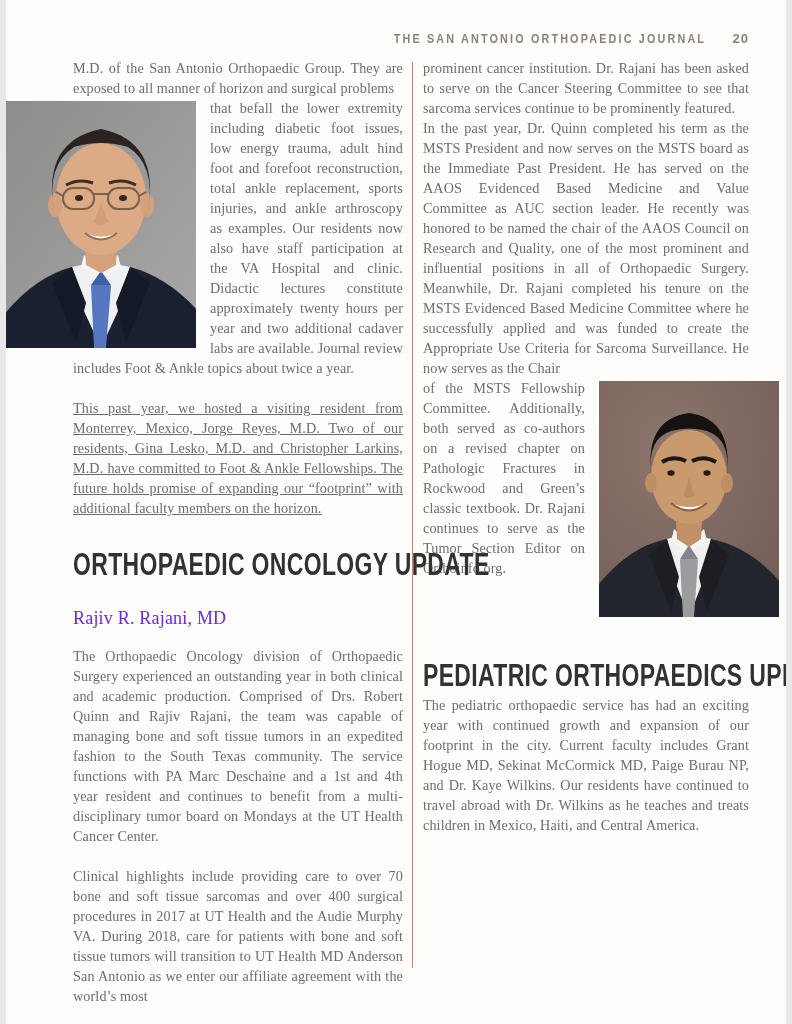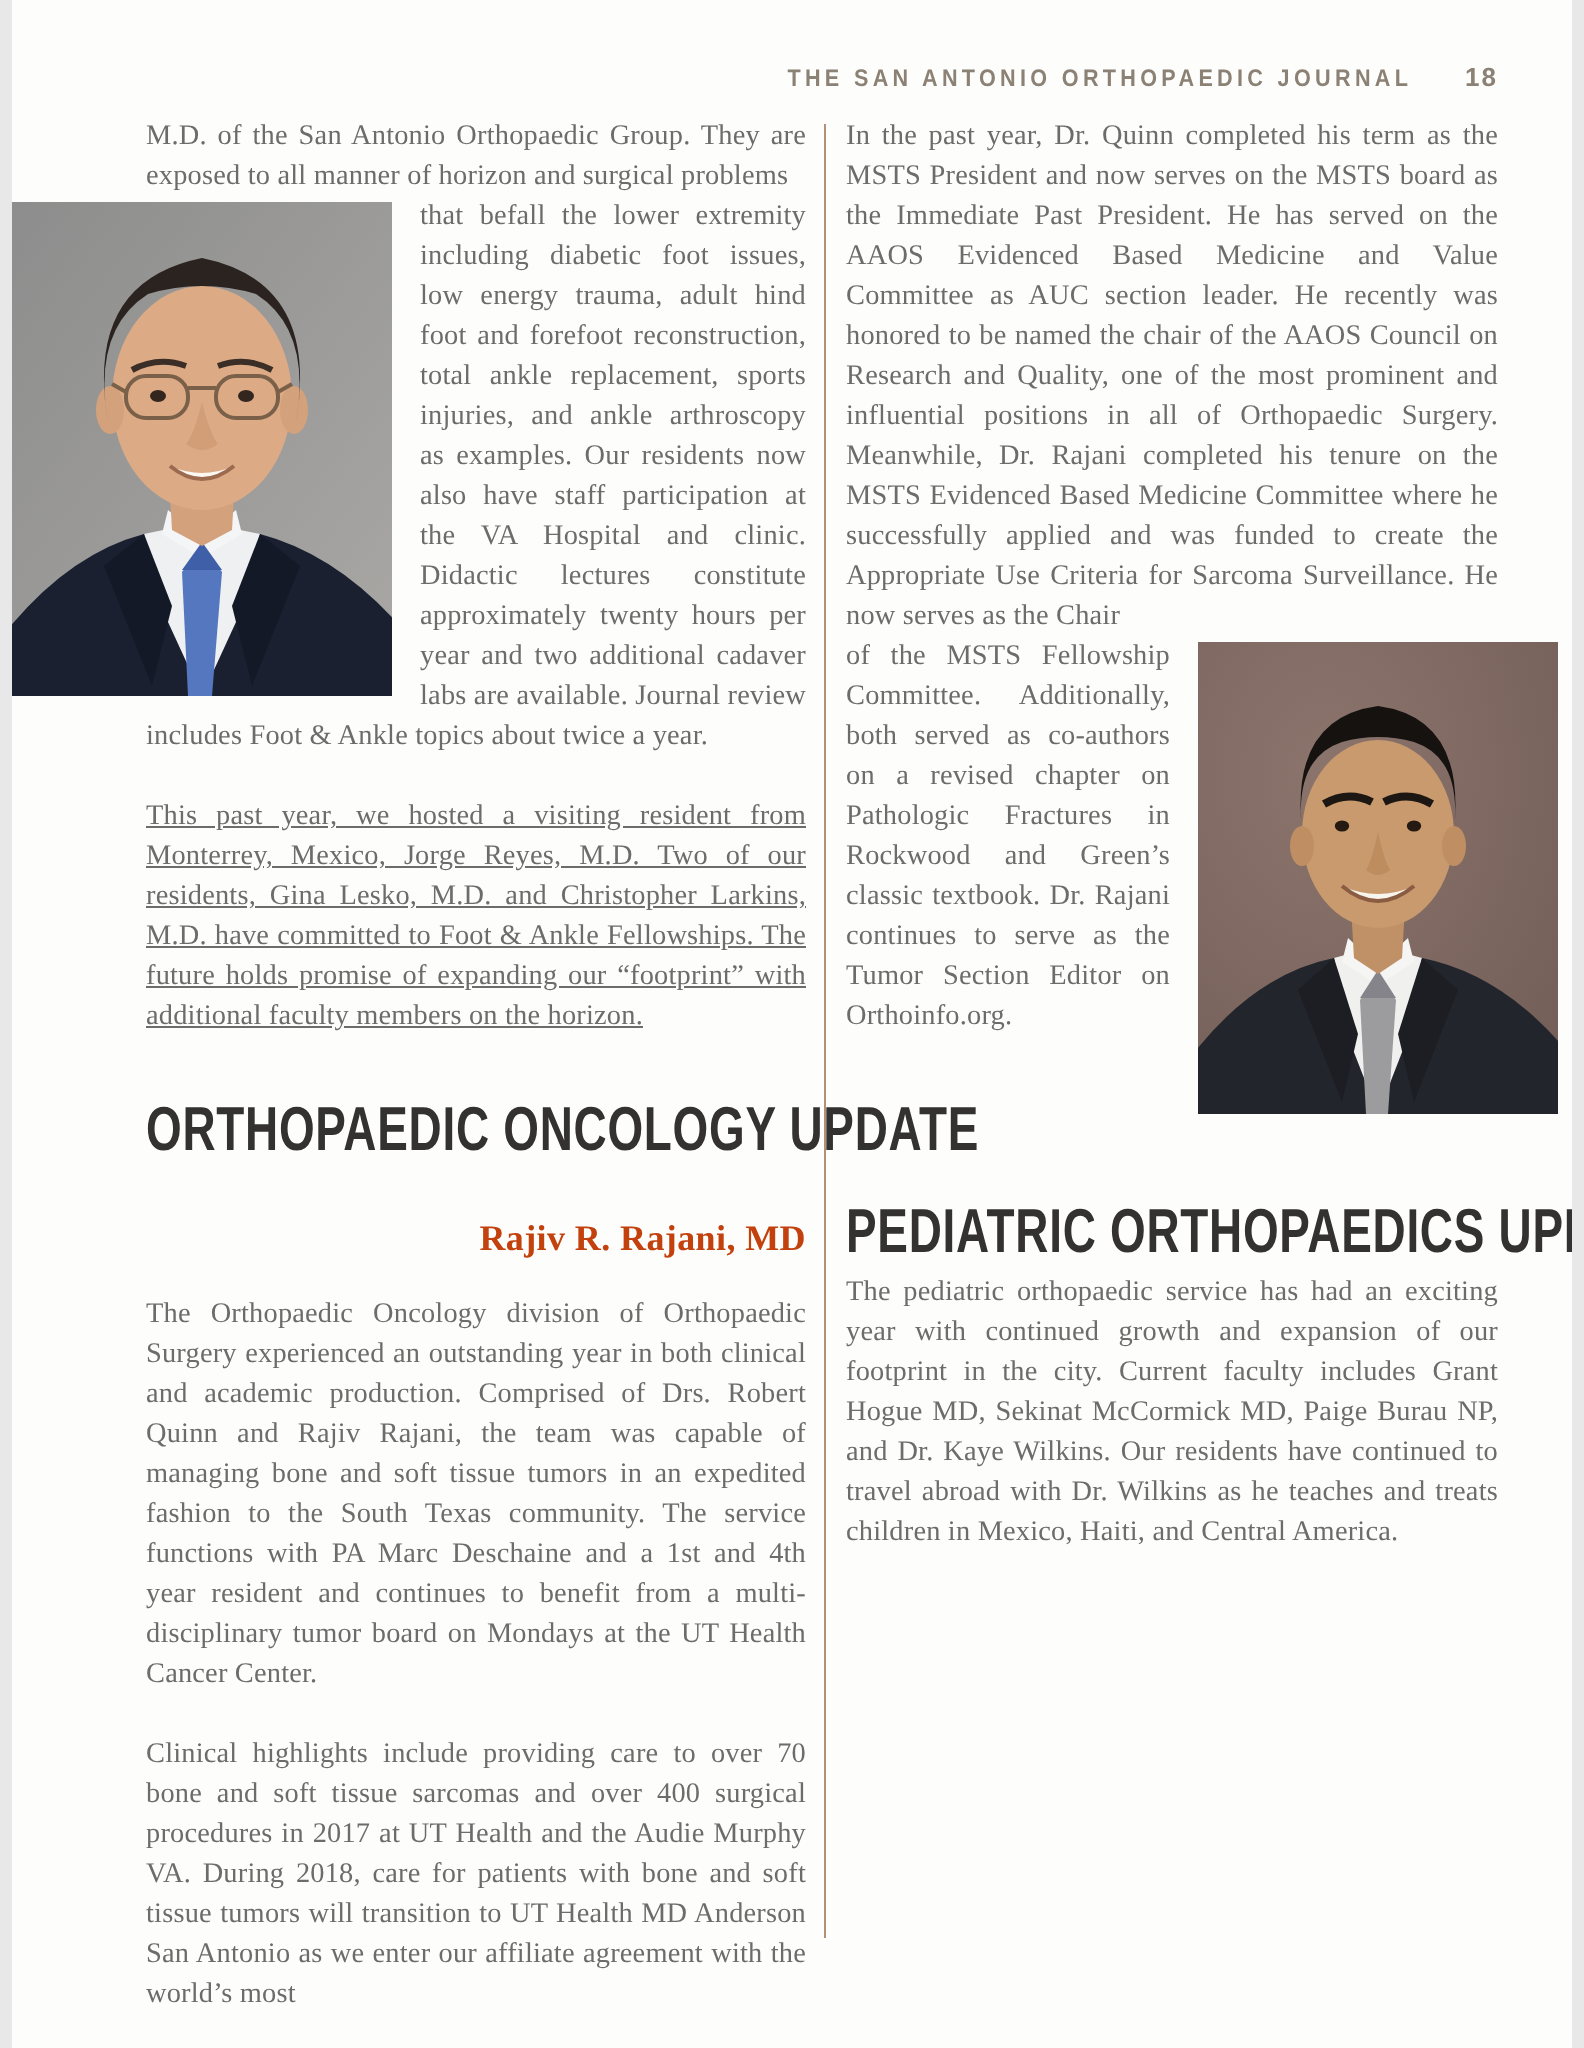--- a/index.html
+++ b/index.html
@@ -39,32 +39,32 @@
   .photo-float-left svg, .photo-float-right svg { display:block; width:100%; height:100%; }
 
   h2.section { margin:30px 0 0; line-height:34px; }
   .condensed {
     font-family:"Liberation Sans", sans-serif; font-weight:700;
     font-size:31px; color:#333231; letter-spacing:0.5px;
     display:inline-block; transform:scaleX(0.74); transform-origin:0 50%;
     white-space:nowrap;
   }
   h3.author {
-    margin:24px 0 17px; font-size:18px; font-weight:700;
-    color:#c2410c; letter-spacing:0.2px;text-align:right;
+    margin:24px 0 17px; font-size:18px; font-weight:400;
+    color:#6d28d9; letter-spacing:0.2px;
   }
 </style>
 </head>
 <body>
 
 <div class="page">
 
   <div class="header-bar">
     <span class="journal-title">THE SAN ANTONIO ORTHOPAEDIC JOURNAL</span>
-    <span class="page-number">18</span>
+    <span class="page-number">20</span>
   </div>
 
   <div class="content">
 
     <div class="col-left">
 
       <p class="body tight">M.D. of the San Antonio Orthopaedic Group. They are exposed to all manner of horizon and surgical problems</p>
 
       <div>
         <span class="photo-float-left">
@@ -114,20 +114,21 @@
 
       <p class="body">The Orthopaedic Oncology division of Orthopaedic Surgery experienced an outstanding year in both clinical and academic production. Comprised of Drs. Robert Quinn and Rajiv Rajani, the team was capable of managing bone and soft tissue tumors in an expedited fashion to the South Texas community. The service functions with PA Marc Deschaine and a 1st and 4th year resident and continues to benefit from a multi-disciplinary tumor board on Mondays at the UT Health Cancer Center.</p>
       <p class="body">Clinical highlights include providing care to over 70 bone and soft tissue sarcomas and over 400 surgical procedures in 2017 at UT Health and the Audie Murphy VA. During 2018, care for patients with bone and soft tissue tumors will transition to UT Health MD Anderson San Antonio as we enter our affiliate agreement with the world’s most</p>
 
     </div>
 
     <div class="divider"></div>
 
     <div class="col-right">
 
+      <p class="body tight">prominent cancer institution. Dr. Rajani has been asked to serve on the Cancer Steering Committee to see that sarcoma services continue to be prominently featured.</p>
       <p class="body tight">In the past year, Dr. Quinn completed his term as the MSTS President and now serves on the MSTS board as the Immediate Past President. He has served on the AAOS Evidenced Based Medicine and Value Committee as AUC section leader. He recently was honored to be named the chair of the AAOS Council on Research and Quality, one of the most prominent and influential positions in all of Orthopaedic Surgery.  Meanwhile, Dr. Rajani completed his tenure on the MSTS Evidenced Based Medicine Committee where he successfully applied and was funded to create the Appropriate Use Criteria for Sarcoma Surveillance. He now serves as the Chair</p>
 
       <div>
         <p class="body">
           <span class="photo-float-right">
             <svg viewBox="0 0 180 236" preserveAspectRatio="none">
               <defs>
                 <radialGradient id="rpbg" cx="0.35" cy="0.28" r="1.1">
                   <stop offset="0" stop-color="#8b746c"></stop>
                   <stop offset="1" stop-color="#6d5953"></stop>

